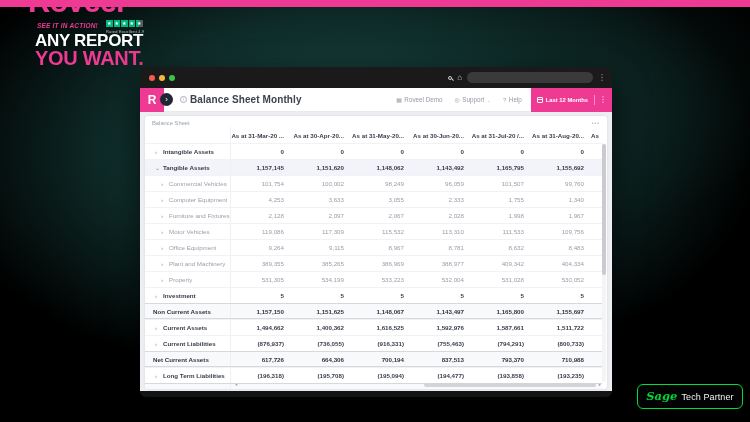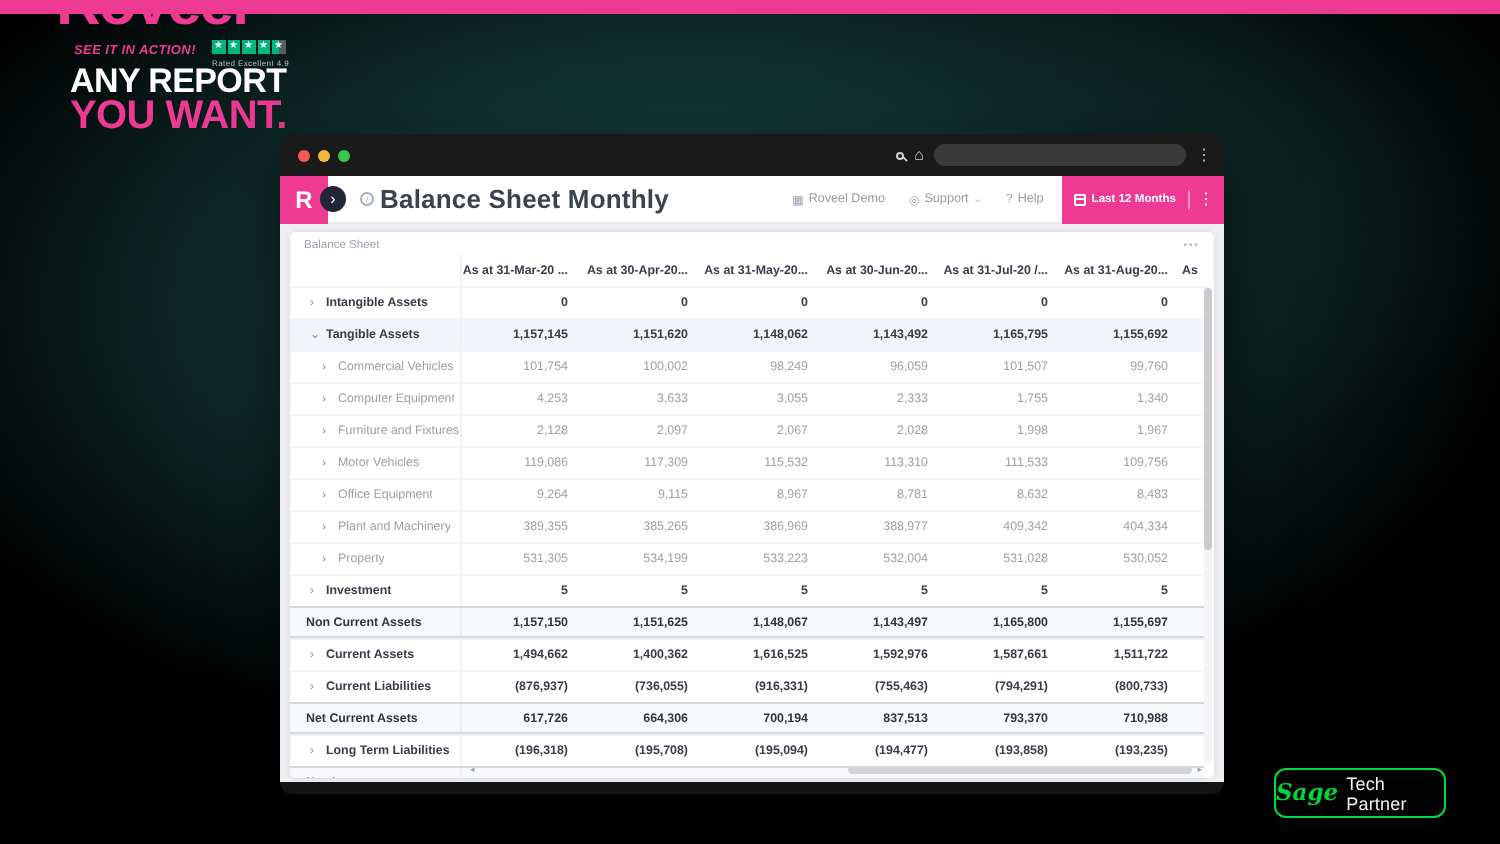--- a/index.html
+++ b/index.html
@@ -32,21 +32,21 @@
   .mag{width:4px;height:4px;border:1px solid #cfcfcf;border-radius:50%;position:relative;}
   .mag::after{content:'';position:absolute;width:3px;height:1px;background:#cfcfcf;transform:rotate(45deg);right:-2.5px;bottom:-1px;}
   .home{color:#cfcfcf;font-size:8px;line-height:8px;}
   .urlpill{width:126px;height:11px;border-radius:6px;background:#3a3a3a;color:#9a9a9a;font-size:4.5px;line-height:11px;padding:0 6px;overflow:hidden;}
   .tb-dots{color:#bfbfbf;font-size:8px;line-height:8px;}
   
   .appbar{position:absolute;left:0;top:21px;right:0;height:24px;background:#fff;display:flex;align-items:center;border-bottom:1px solid #e9eaec;}
   .logo-sq{width:24px;height:24px;background:#EE3A93;color:#fff;font-weight:800;font-size:12px;display:flex;align-items:center;justify-content:center;flex:0 0 24px;}
   .back-circle{width:13px;height:13px;border-radius:50%;background:#212637;color:#fff;font-size:8px;display:flex;align-items:center;justify-content:center;margin-left:-4px;z-index:2;padding-bottom:1px;}
   .info-circ{width:7px;height:7px;border-radius:50%;border:1px solid #a9aeb7;color:#a9aeb7;font-size:4.5px;display:flex;align-items:center;justify-content:center;margin:0 3px 0 7px;font-style:italic;}
-  .app-title{font-size:13px;font-weight:700;color:#3d4250;letter-spacing:.1px;}
+  .app-title{font-size:10px;font-weight:700;color:#3d4250;letter-spacing:.1px;}
   .app-nav{margin-left:auto;display:flex;align-items:center;gap:12px;padding-right:9px;}
   .nav-item{display:flex;align-items:center;gap:2.5px;color:#949aa4;font-size:6.3px;}
   .nav-icon{font-size:6px;color:#9aa0aa;}
   .nav-caret{font-size:5px;color:#b3b8c0;}
   .period-block{height:24px;background:#EE3A93;display:flex;align-items:center;padding:0 5px 0 6px;gap:3px;flex:0 0 auto;}
   .cal-icon{width:6px;height:6px;border:1px solid #fff;border-radius:1px;position:relative;}
   .cal-icon::before{content:'';position:absolute;left:0;right:0;top:1px;height:1px;background:#fff;}
   .period-label{color:#fff;font-size:5.8px;font-weight:700;white-space:nowrap;}
   .period-dots{color:#fff;font-size:8px;margin-left:3px;border-left:1px solid rgba(255,255,255,.45);padding-left:4px;line-height:10px;}
   
@@ -72,21 +72,21 @@
   .trow.total .label-cell{padding-left:8px;}
   .trow.total .rlabel,.trow.total .vcell{color:#31363f;}
   
   .vscroll{position:absolute;right:1px;top:27px;bottom:7px;width:4.5px;background:#f3f4f5;border-radius:2px;}
   .vthumb{position:absolute;left:0;right:0;top:1px;height:55%;background:#c9cbce;border-radius:2px;}
   .hscroll{position:absolute;left:90px;right:6px;bottom:1px;height:6px;display:flex;align-items:center;}
   .harrow{font-size:4.5px;color:#9aa0a6;line-height:6px;flex:0 0 auto;}
   .htrack{flex:1 1 auto;height:4.5px;position:relative;margin:0 2px;}
   .hthumb{position:absolute;right:1px;top:0;height:100%;width:48%;background:#d2d4d8;border-radius:2px;}
   
-  .sage-badge{position:absolute;left:637px;top:384px;width:86px;height:25px;border:1.5px solid #00DC3C;border-radius:6px;
+  .sage-badge{position:absolute;left:637px;top:384px;width:106px;height:25px;border:1.5px solid #00DC3C;border-radius:6px;
     background:#030303;display:flex;align-items:center;justify-content:center;gap:4px;z-index:6;}
   .sage-logo{font-family:"DejaVu Serif",serif;font-style:italic;font-weight:700;color:#00D639;font-size:11.5px;line-height:1;}
   .sage-label{color:#f2f2f2;font-size:9px;letter-spacing:.1px;}
 </style>
 </head>
 <body>
 
 <div id="stage">
   <div class="topbar"></div>
   <div class="roveel-logo">Roveel</div>

